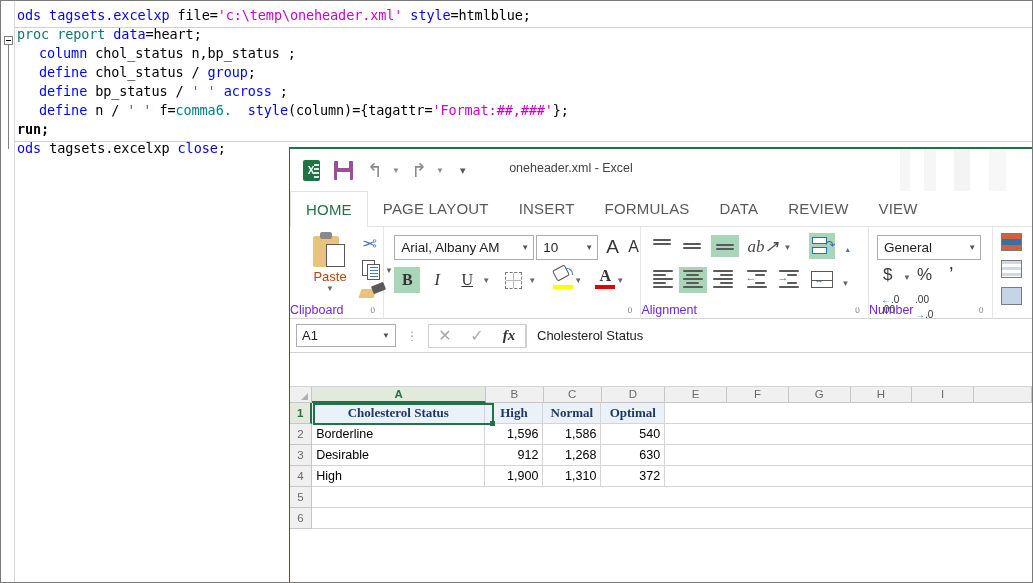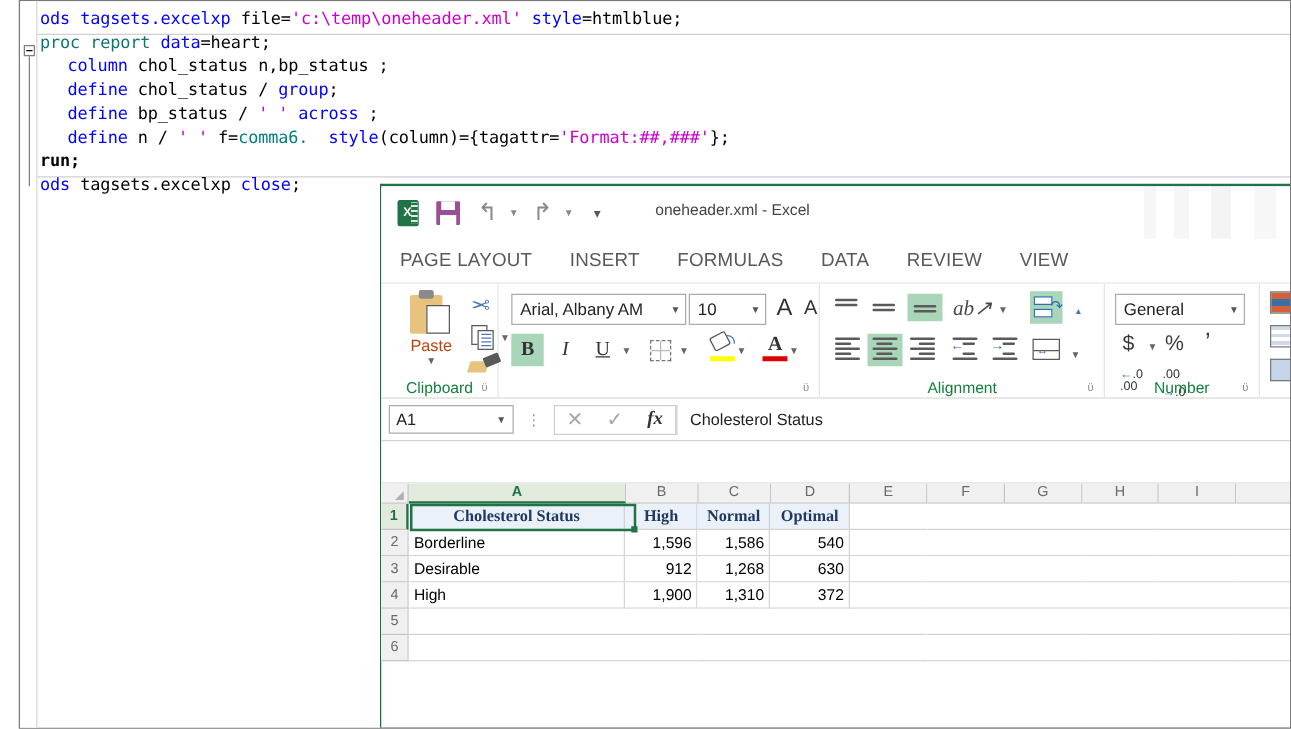--- a/index.html
+++ b/index.html
@@ -11,21 +11,20 @@
     overflow:hidden;
     position:relative;
   }
 
   
   #app-root {
     position:absolute; inset:0;
     border:1px solid #7a7a7a;
     background:#ffffff;
     overflow:hidden;
-    margin-left:15px;
   }
 
   
   #sas-editor {
     position:absolute; left:0; top:0; width:1033px; height:583px;
     background:#ffffff;
   }
   #sas-gutter {
     position:absolute; left:0; top:0; width:14px; height:583px;
     background:#ffffff; border-right:1px solid #d6d6d6;
@@ -123,22 +122,22 @@
   }
 
   
   #ribbon {
     position:relative; height:92px; background:#ffffff;
     border-bottom:1px solid #d4d4d4;
     display:flex;
   }
   .rgroup { position:relative; height:92px; border-right:1px solid #e6e6e6; }
   .rgroup-label {
-    position:absolute; bottom:2px; left:0; right:0; text-align:center;
-    font-size:12.5px; color:#15803d;
+    position:absolute; bottom:2px; left:0; right:0; 
+    font-size:12.5px; color:#6d28d9;
   }
   .dlg-launcher {
     position:absolute; right:4px; bottom:4px; width:9px; height:9px;
     font-size:9px; color:#888; line-height:9px;
   }
   
   #grp-clipboard { width:96px; }
   #paste-big { position:absolute; left:14px; top:5px; width:52px; text-align:center; }
   .clipboard-icon { width:34px; height:36px; margin:0 auto; position:relative; }
   .cb-body { position:absolute; left:0; top:4px; width:26px; height:31px; background:#e8c37e; border-radius:2px; }
@@ -329,20 +328,21 @@
         </div>
         <span class="caret-sm">▼</span>
         <div class="qat-btn">
           <span class="qat-more">▾</span>
         </div>
       </div>
       <div id="title-text">oneheader.xml - Excel</div>
     </div>
 
     <div id="excel-tabs">
+        <div class="tab active">HOME</div>
         <div class="tab">PAGE LAYOUT</div>
         <div class="tab">INSERT</div>
         <div class="tab">FORMULAS</div>
         <div class="tab">DATA</div>
         <div class="tab">REVIEW</div>
         <div class="tab">VIEW</div>
       </div>
 
     <div id="ribbon">
 

